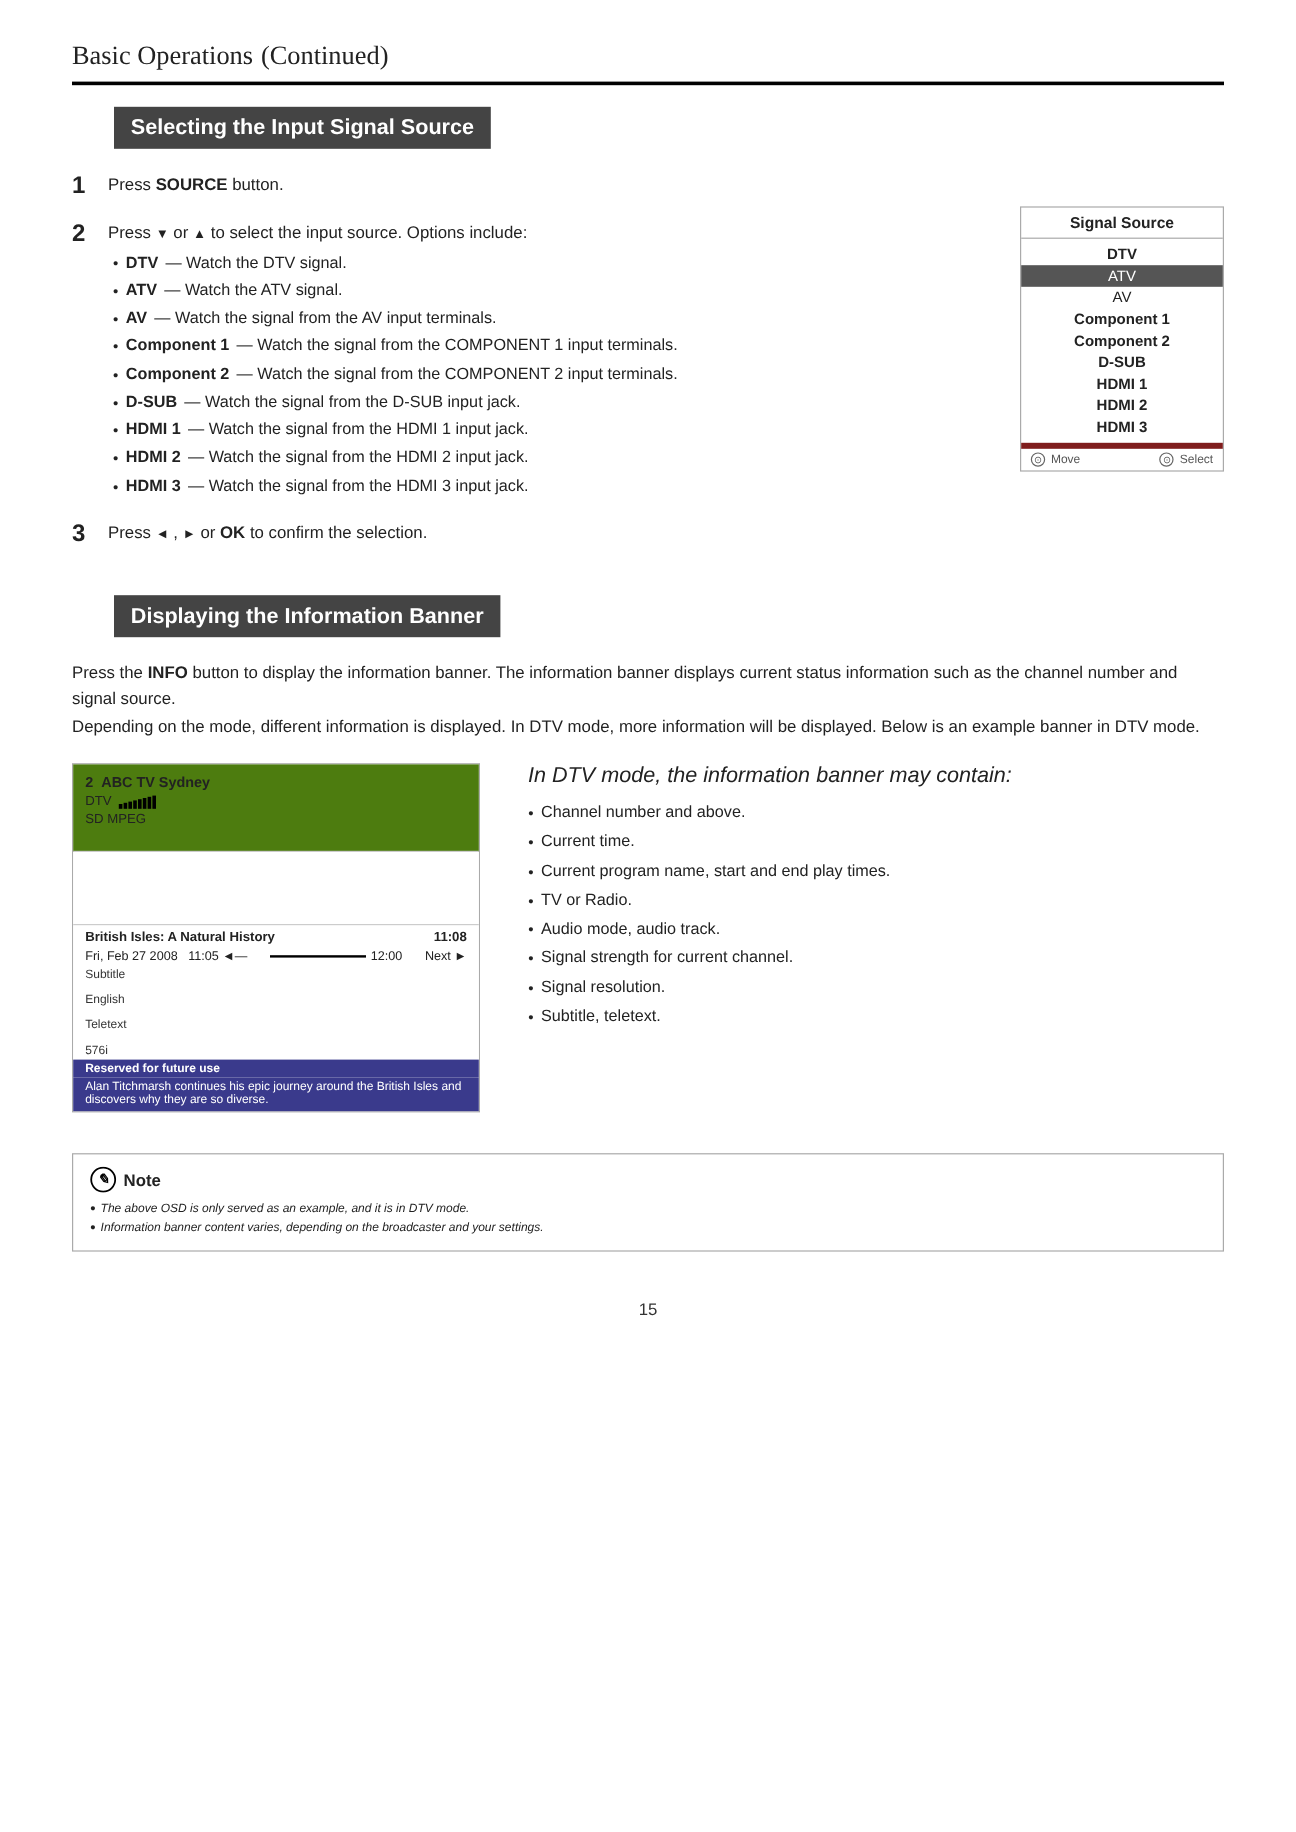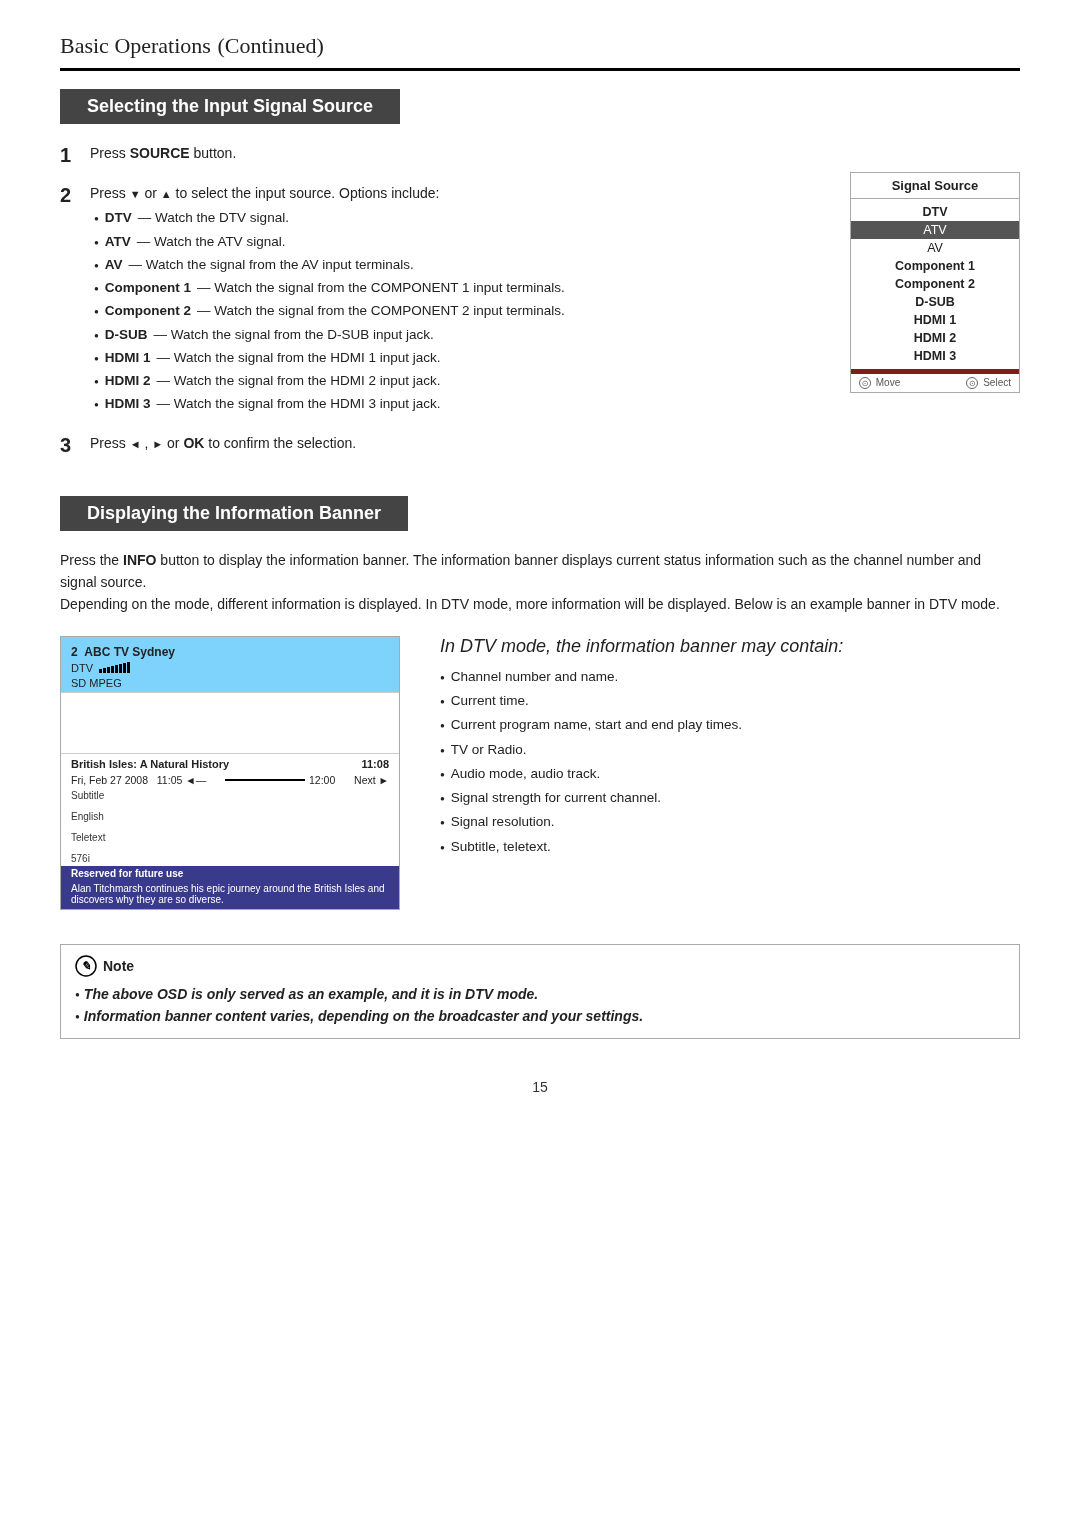--- a/index.html
+++ b/index.html
@@ -26,23 +26,24 @@
       font-weight: normal;
       font-size: 22px;
     }
 
     
     .section-heading {
       background: #444;
       color: #fff;
       font-size: 18px;
       font-weight: bold;
-      padding: 7px 27px;
+      padding: 7px 14px;
       margin-bottom: 18px;
       display: inline-block;
+      margin-left: 35px;
     }
 
     
     .steps-area {
       display: flex;
       gap: 20px;
       margin-bottom: 24px;
     }
     .steps-left {
       flex: 1;
@@ -156,22 +157,22 @@
 
     
     .osd-container {
       border: 1px solid #aaa;
       width: 340px;
       flex-shrink: 0;
       padding: 0;
       font-size: 11px;
     }
     .osd-top {
-      background: #7dd3fc;
-      padding: 8px 10px 3px 10px;
+      background: #4d7c0f;
+      padding: 8px 10px 20px 10px;
       border-bottom: 1px solid #ccc;
     }
     .osd-top .channel-name {
       font-weight: bold;
       font-size: 12px;
     }
     .osd-top .dtv-row {
       display: flex;
       align-items: center;
       gap: 6px;
@@ -289,24 +290,23 @@
       align-items: center;
       gap: 6px;
       font-size: 14px;
       font-weight: bold;
       margin-bottom: 6px;
     }
     .note-content {
       flex: 1;
     }
     .note-item {
-      font-size: 14px;
+      font-size: 10px;
       font-style: italic;
       line-height: 1.6;
-      font-weight: bold;
     }
     .note-item::before {
       content: "●";
       font-size: 8px;
       margin-right: 4px;
       vertical-align: middle;
     }
 
     
     .page-number {
@@ -459,21 +459,21 @@
           <span>576i</span>
         </div>
         <div class="osd-reserved">Reserved for future use</div>
         <div class="osd-reserved-text">Alan Titchmarsh continues his epic journey around the British Isles and discovers why they are so diverse.</div>
       </div>
     </div>
 
     <div class="dtv-info-list">
       <div class="intro-text">In DTV mode, the information banner may contain:</div>
       <ul class="dtv-bullet-list">
-        <li>Channel number and name.</li>
+        <li>Channel number and above.</li>
         <li>Current time.</li>
         <li>Current program name, start and end play times.</li>
         <li>TV or Radio.</li>
         <li>Audio mode, audio track.</li>
         <li>Signal strength for current channel.</li>
         <li>Signal resolution.</li>
         <li>Subtitle, teletext.</li>
       </ul>
     </div>
 

